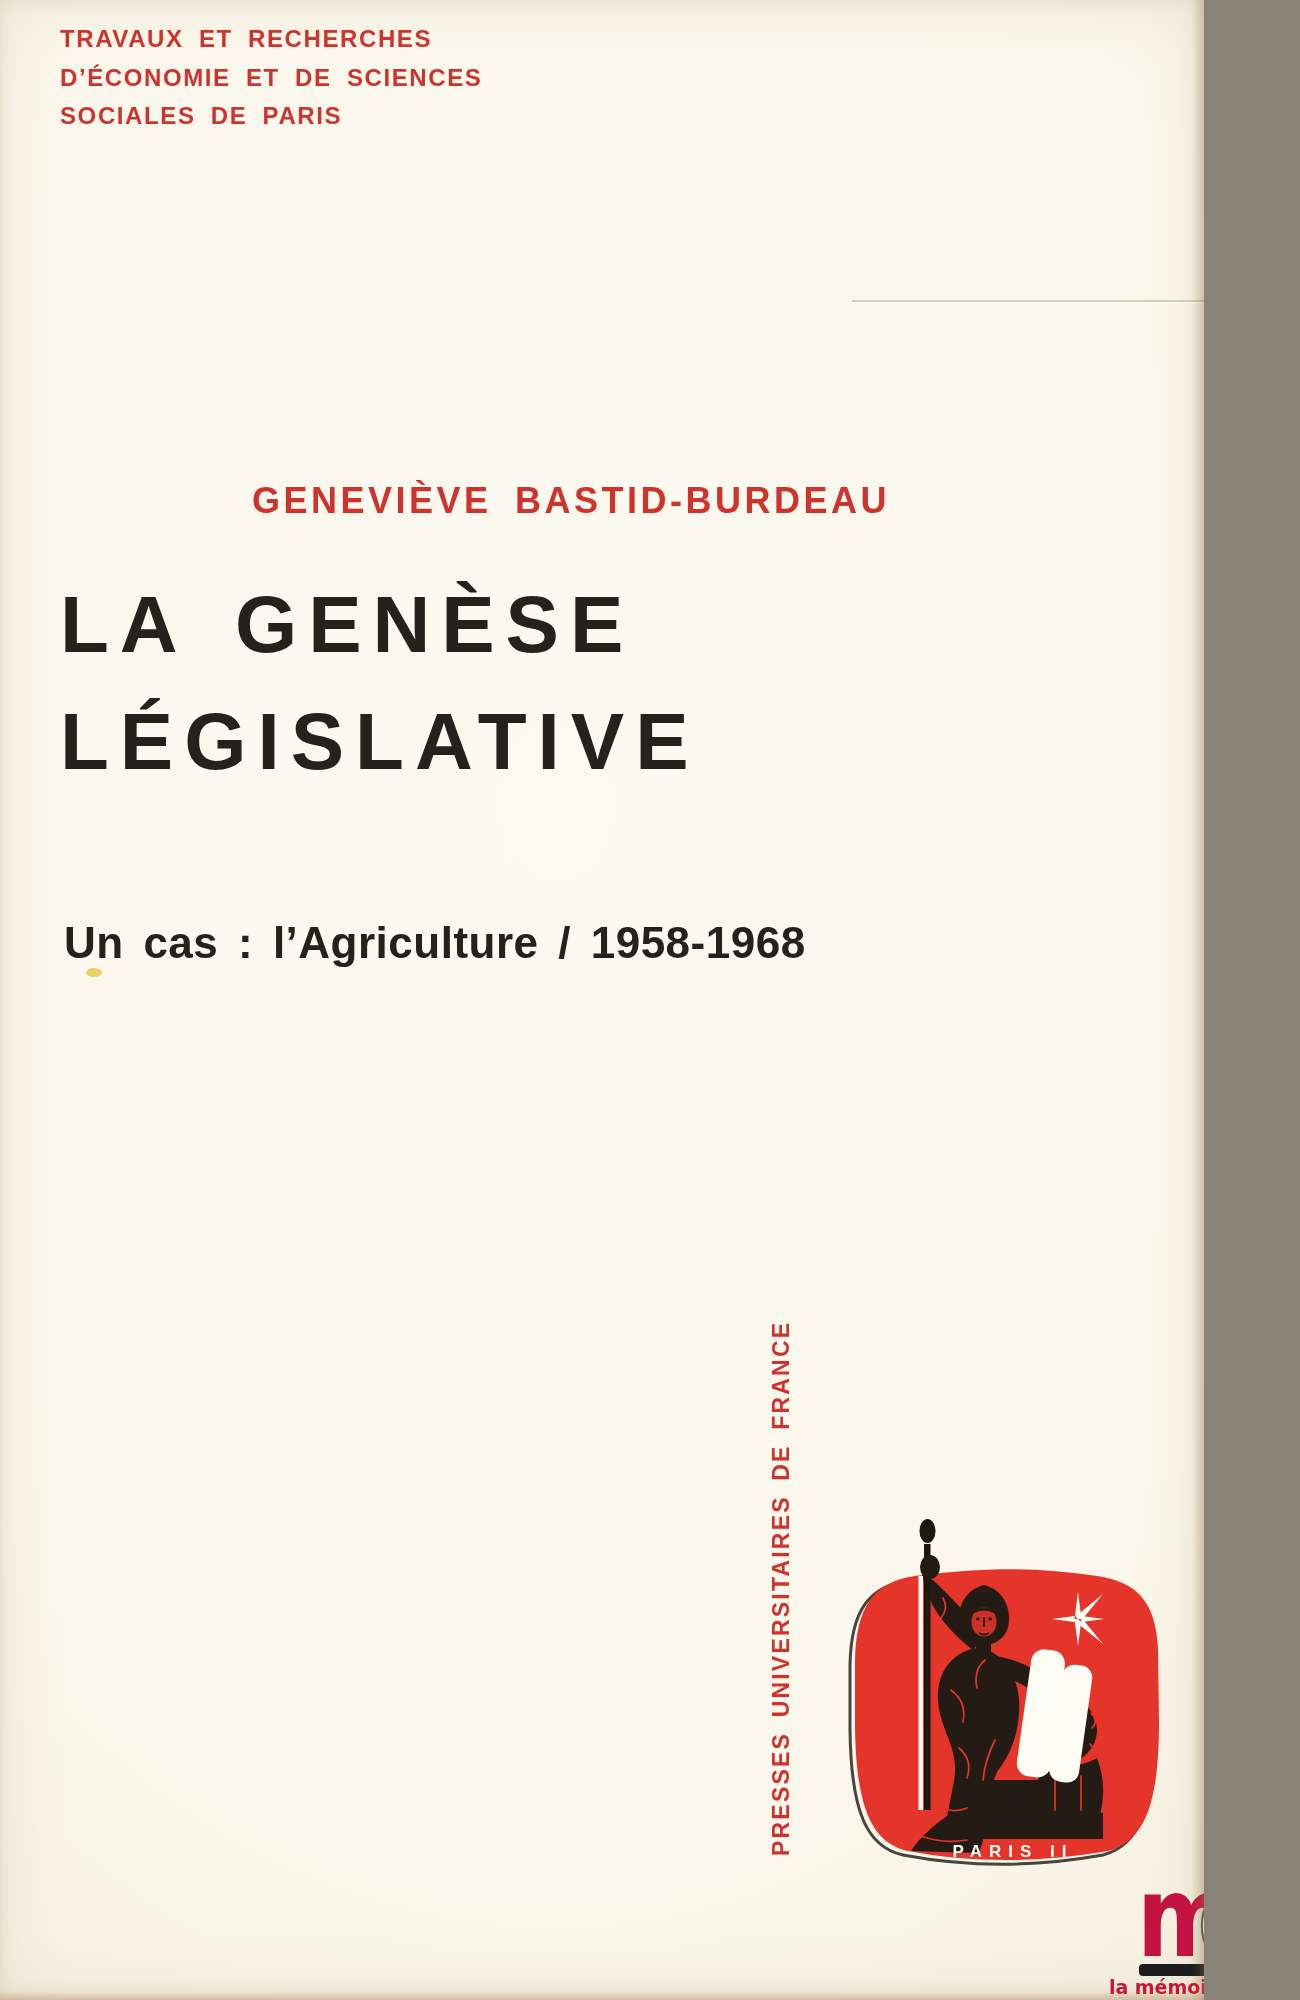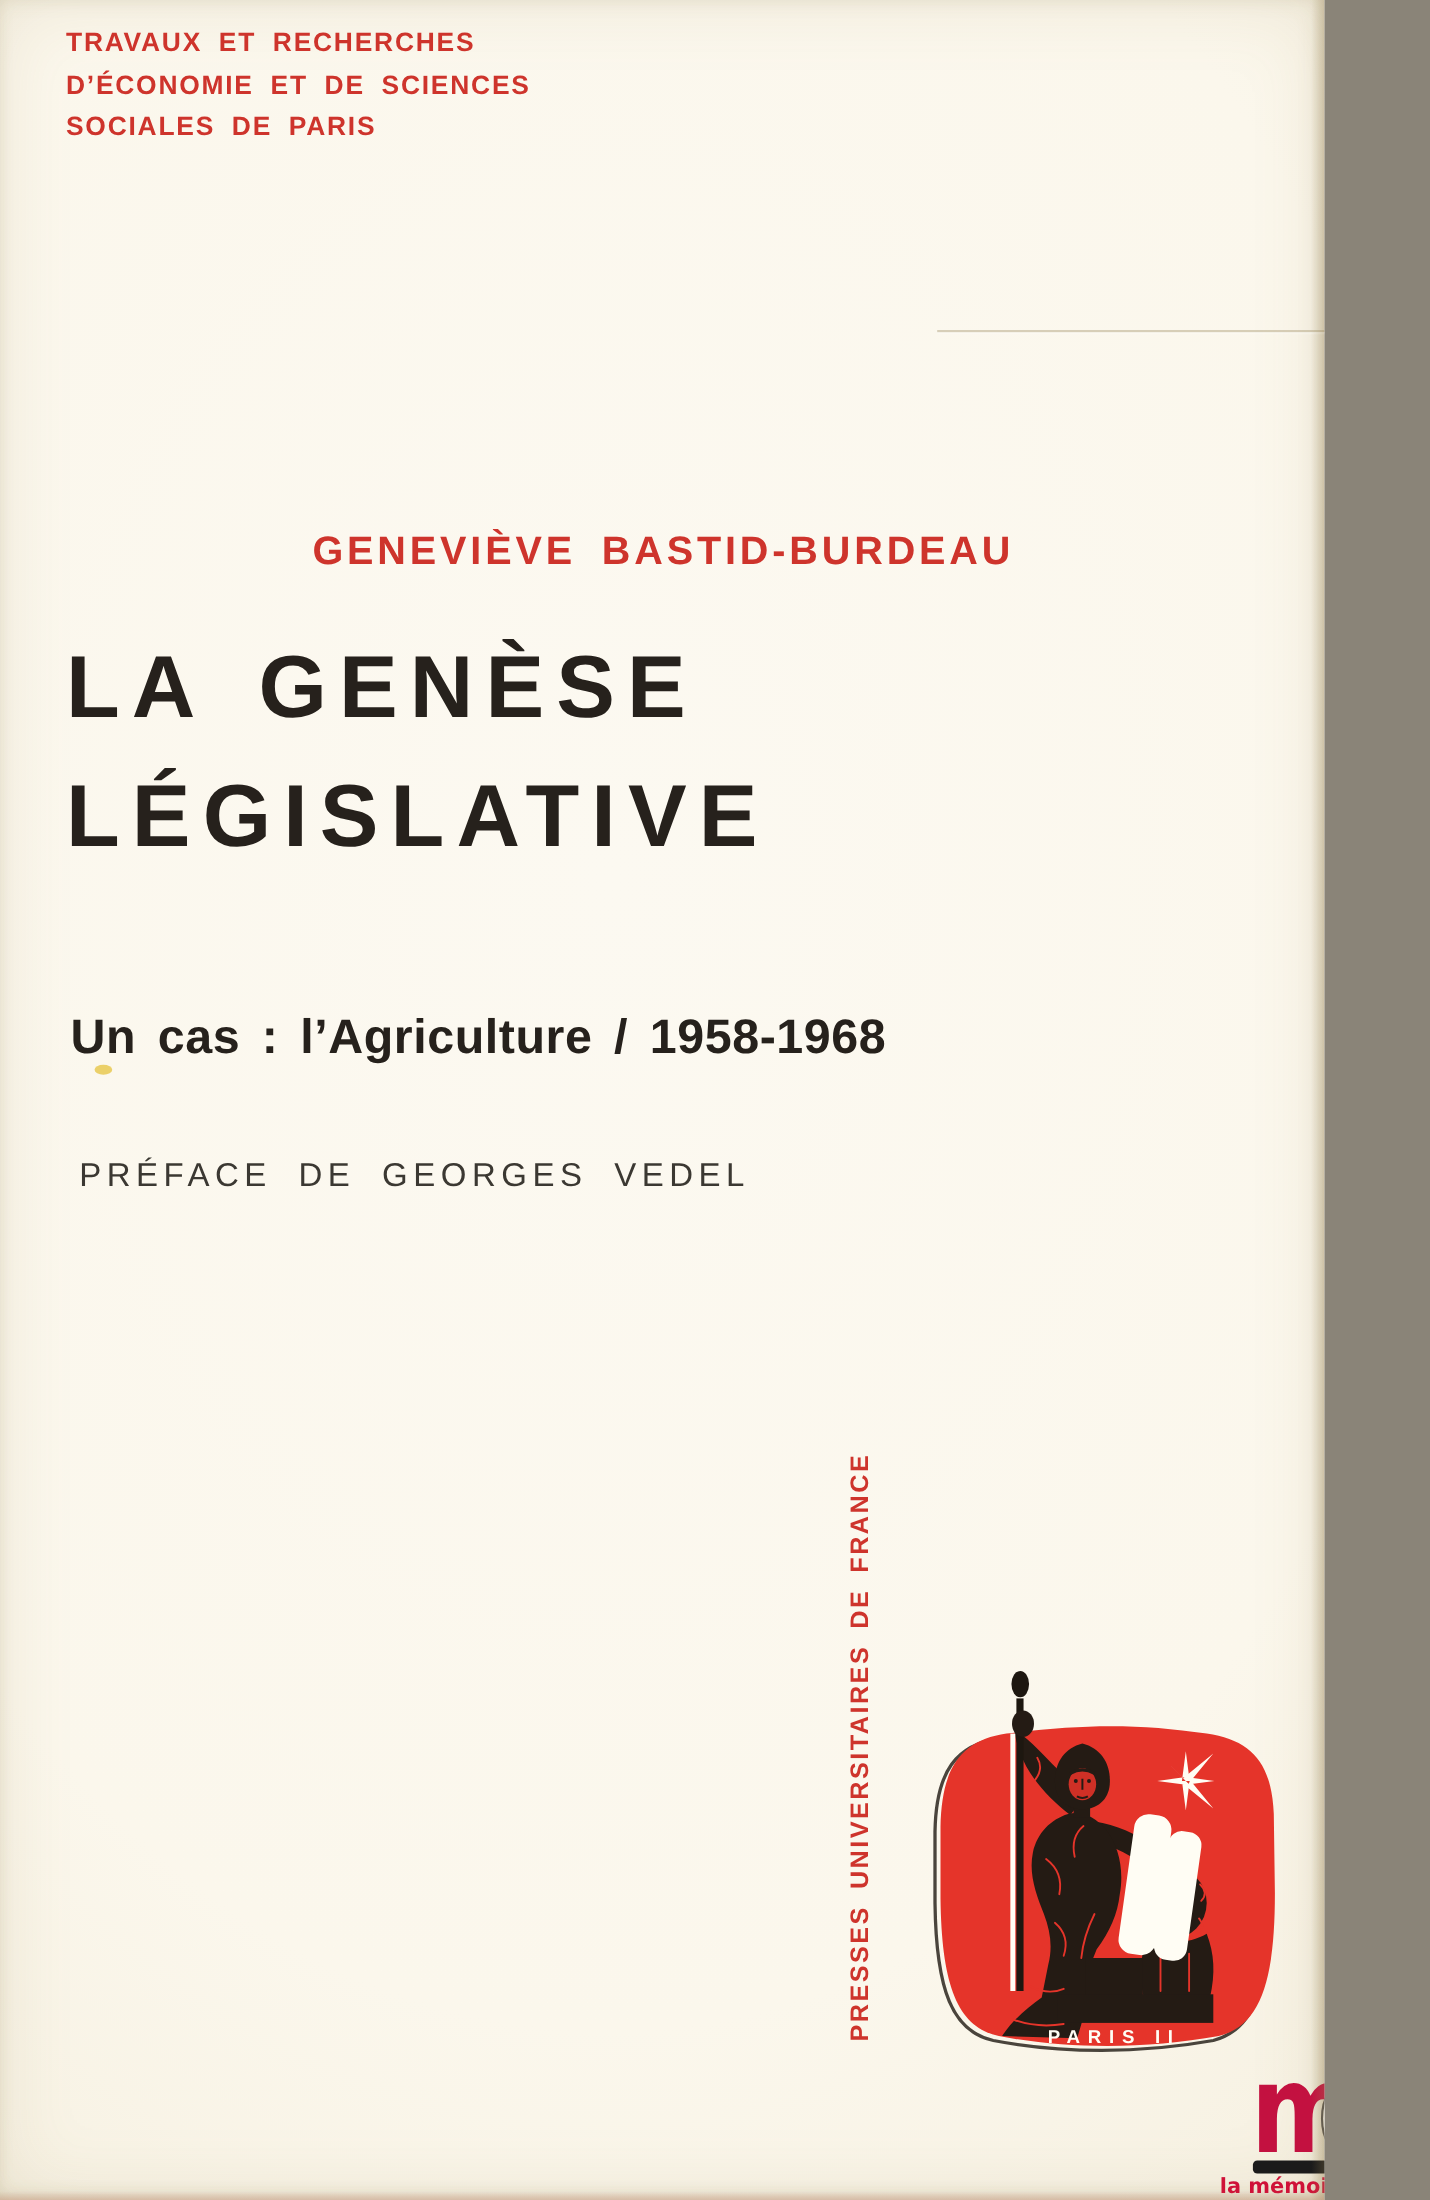--- a/index.html
+++ b/index.html
@@ -14,21 +14,21 @@
   
   #series{
     left:60px;top:20px;width:376px;
     color:#ce342c;font-weight:bold;font-size:24px;line-height:38.5px;
     letter-spacing:1.6px;word-spacing:7px;
   }
   #series .ln{white-space:nowrap;}
   #series .ln.center{text-align:left;white-space:nowrap;}
   
   #author{
-    left:284px;top:480px;
+    left:252px;top:480px;
     color:#ce342c;font-weight:bold;font-size:36px;letter-spacing:3.5px;word-spacing:10px;white-space:nowrap;
   }
   
   #title{
     left:60px;top:566px;color:#26211c;font-weight:bold;font-size:80px;
     line-height:117px;letter-spacing:11px;word-spacing:16px;
   }
   #title .ln{white-space:nowrap;}
   
   #subtitle{
@@ -69,21 +69,20 @@
 
   <div class="abs" id="author">GENEVIÈVE BASTID-BURDEAU</div>
 
   <div class="abs" id="title">
     <div class="ln">LA GENÈSE</div>
     <div class="ln">LÉGISLATIVE</div>
   </div>
 
   <div class="abs" id="subtitle">Un cas : l’Agriculture / 1958-1968</div>
 
-  <div class="abs" id="preface">PRÉFACE DE GEORGES VEDEL</div>
 
   <div class="abs" id="publisher">PRESSES UNIVERSITAIRES DE FRANCE</div>
 
   <div class="abs" id="puf-logo">
     <svg viewBox="0 0 330 362" width="330" height="362">
 
       <path d="M70,66 C140,57 192,57 252,66 C293,72 311,93 313,139 L314,211 C314,291 301,331 263,341 C196,353 126,353 63,341 C26,333 11,296 10,216 L10,151 C11,96 29,72 70,66 Z" transform="translate(-5,4)" fill="none" stroke="#2a241d" stroke-width="3" opacity=".85"></path>
 
       <path d="M70,66 C140,57 192,57 252,66 C293,72 311,93 313,139 L314,211 C314,291 301,331 263,341 C196,353 126,353 63,341 C26,333 11,296 10,216 L10,151 C11,96 29,72 70,66 Z" fill="#e5342a"></path>
 

